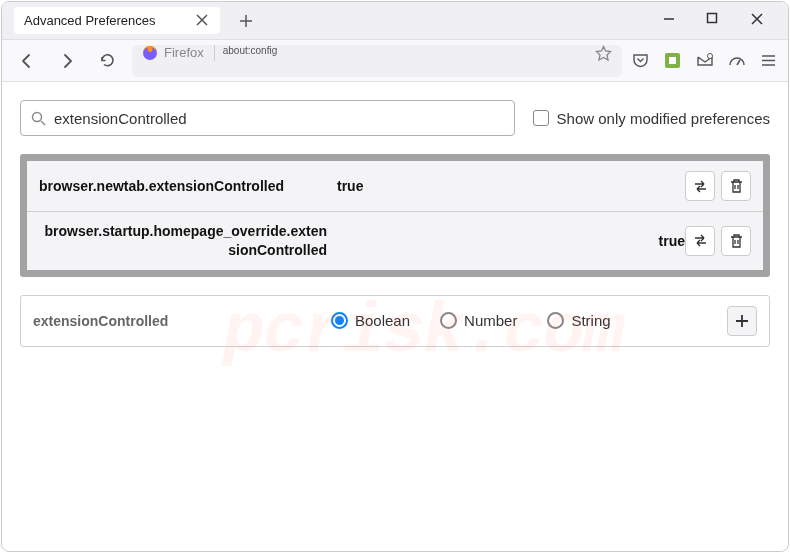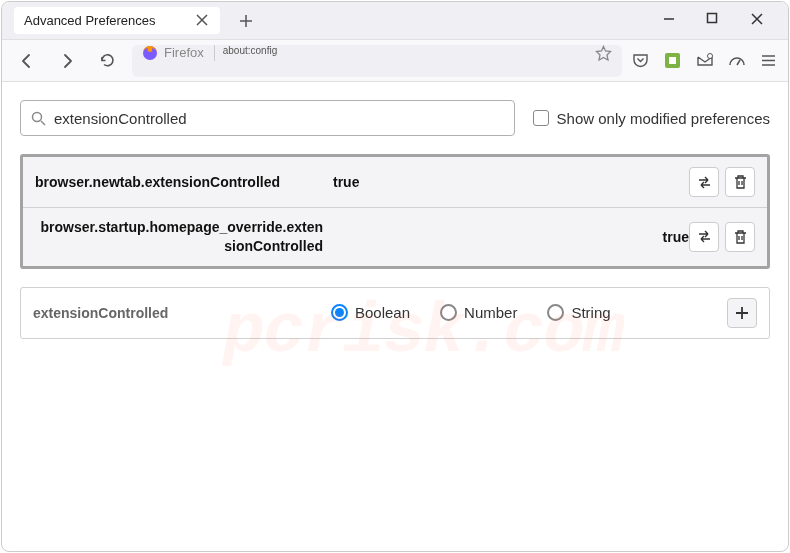--- a/index.html
+++ b/index.html
@@ -23,21 +23,21 @@
 .toolbar-right { display: flex; gap: 14px; align-items: center; }
 .toolbar-icon { width: 18px; height: 18px; color: #555; cursor: pointer; }
 
 .content { padding: 18px 18px; flex: 1; position: relative; }
 .search-row { display: flex; align-items: center; gap: 18px; margin-bottom: 18px; }
 .search-box { flex: 1; display: flex; align-items: center; border: 1px solid #b0b0b0; border-radius: 4px; height: 36px; padding: 0 10px; gap: 8px; }
 .search-box input { border: none; outline: none; font-size: 15px; color: #333; flex: 1; }
 .checkbox-wrap { display: flex; align-items: center; gap: 8px; font-size: 15px; color: #333; }
 .checkbox { width: 16px; height: 16px; border: 1px solid #888; border-radius: 3px; cursor: pointer; }
 
-.pref-table { border: 3px solid #a3a3a3; border-radius: 3px; overflow: hidden; margin-bottom: 18px; }
+.pref-table { border: 7px solid #a3a3a3; border-radius: 3px; overflow: hidden; margin-bottom: 18px; }
 .pref-row { display: flex; align-items: center; padding: 10px 12px; background: #f4f4f6; font-weight: 600; font-size: 14px; color: #111; min-height: 44px; }
 .pref-row + .pref-row { border-top: 1px solid #d0d0d0; text-align: right; }
 .pref-name { width: 298px; padding-right: 10px; word-break: break-word; line-height: 1.35; }
 .pref-value { flex: 1; font-weight: 600; }
 .pref-actions { display: flex; gap: 6px; }
 .pref-action-btn { width: 30px; height: 30px; display: flex; align-items: center; justify-content: center; background: #fff; border: 1px solid #ccc; border-radius: 4px; color: #333; cursor: pointer; }
 
 .new-row { display: flex; align-items: center; border: 1px solid #d0d0d0; border-radius: 3px; padding: 10px 12px; min-height: 48px; }
 .new-name { width: 298px; font-weight: 600; color: #666; font-size: 14px; }
 .radio-group { display: flex; gap: 30px; flex: 1; align-items: center; }

